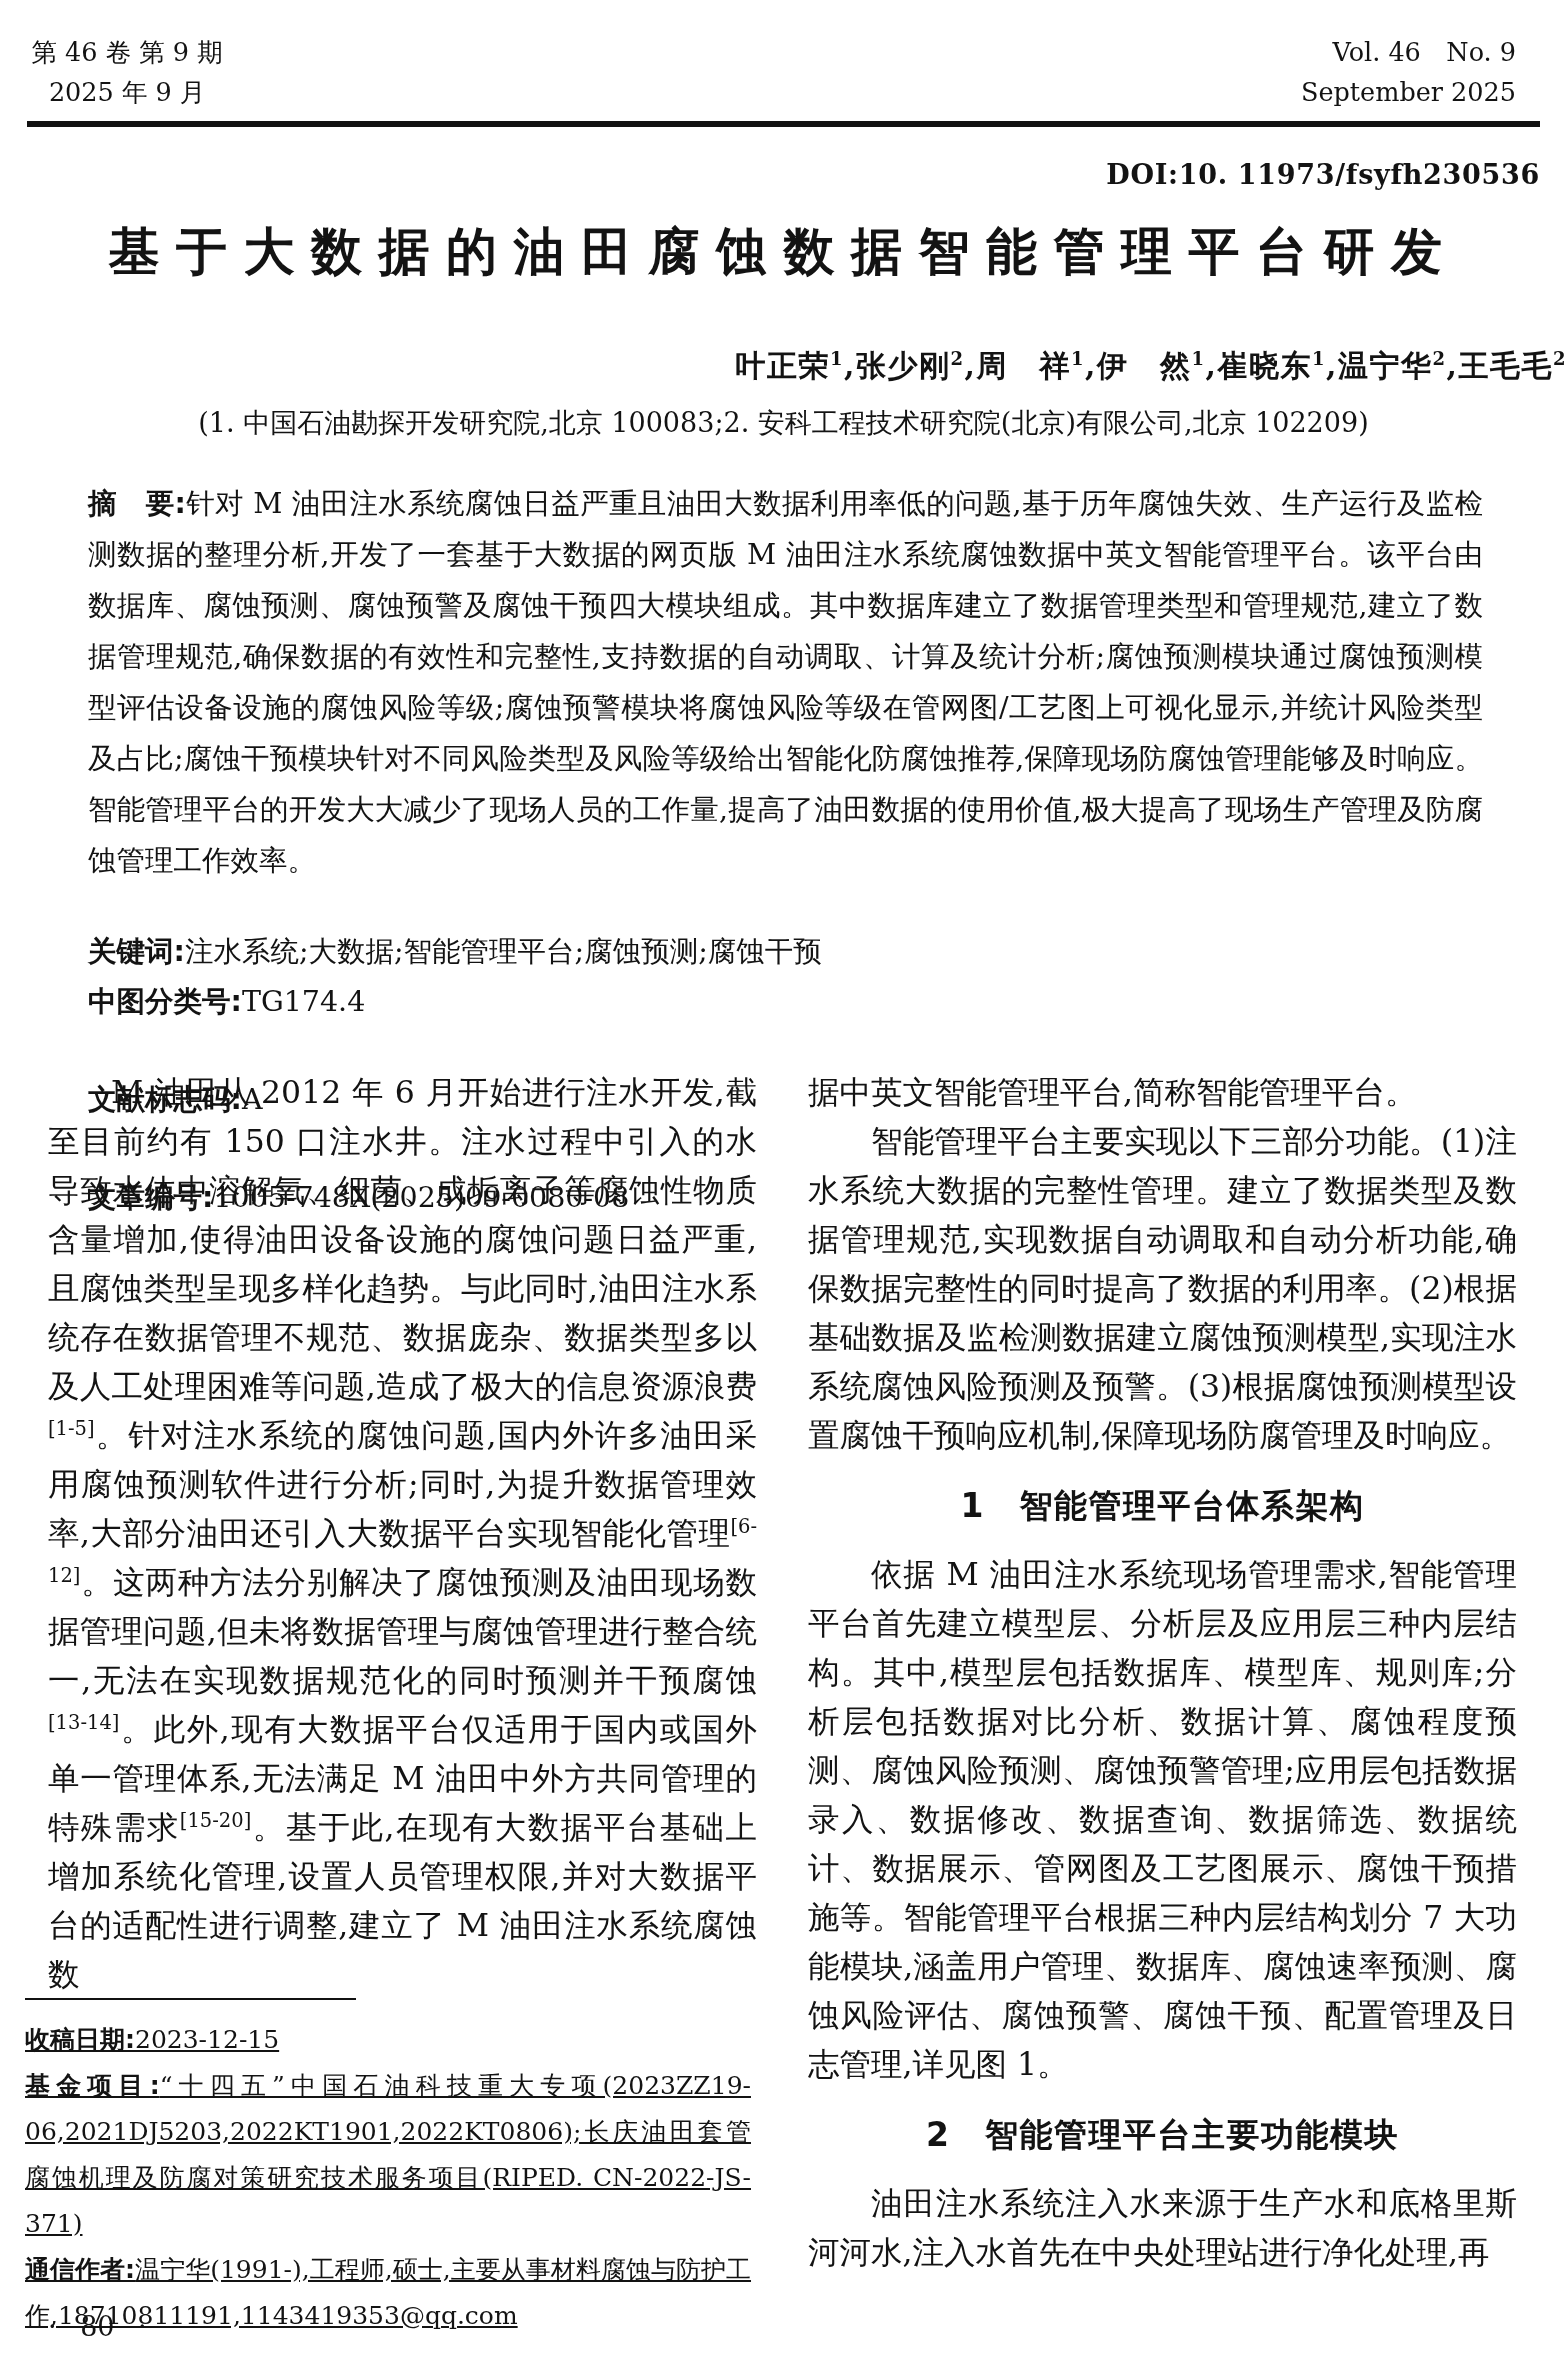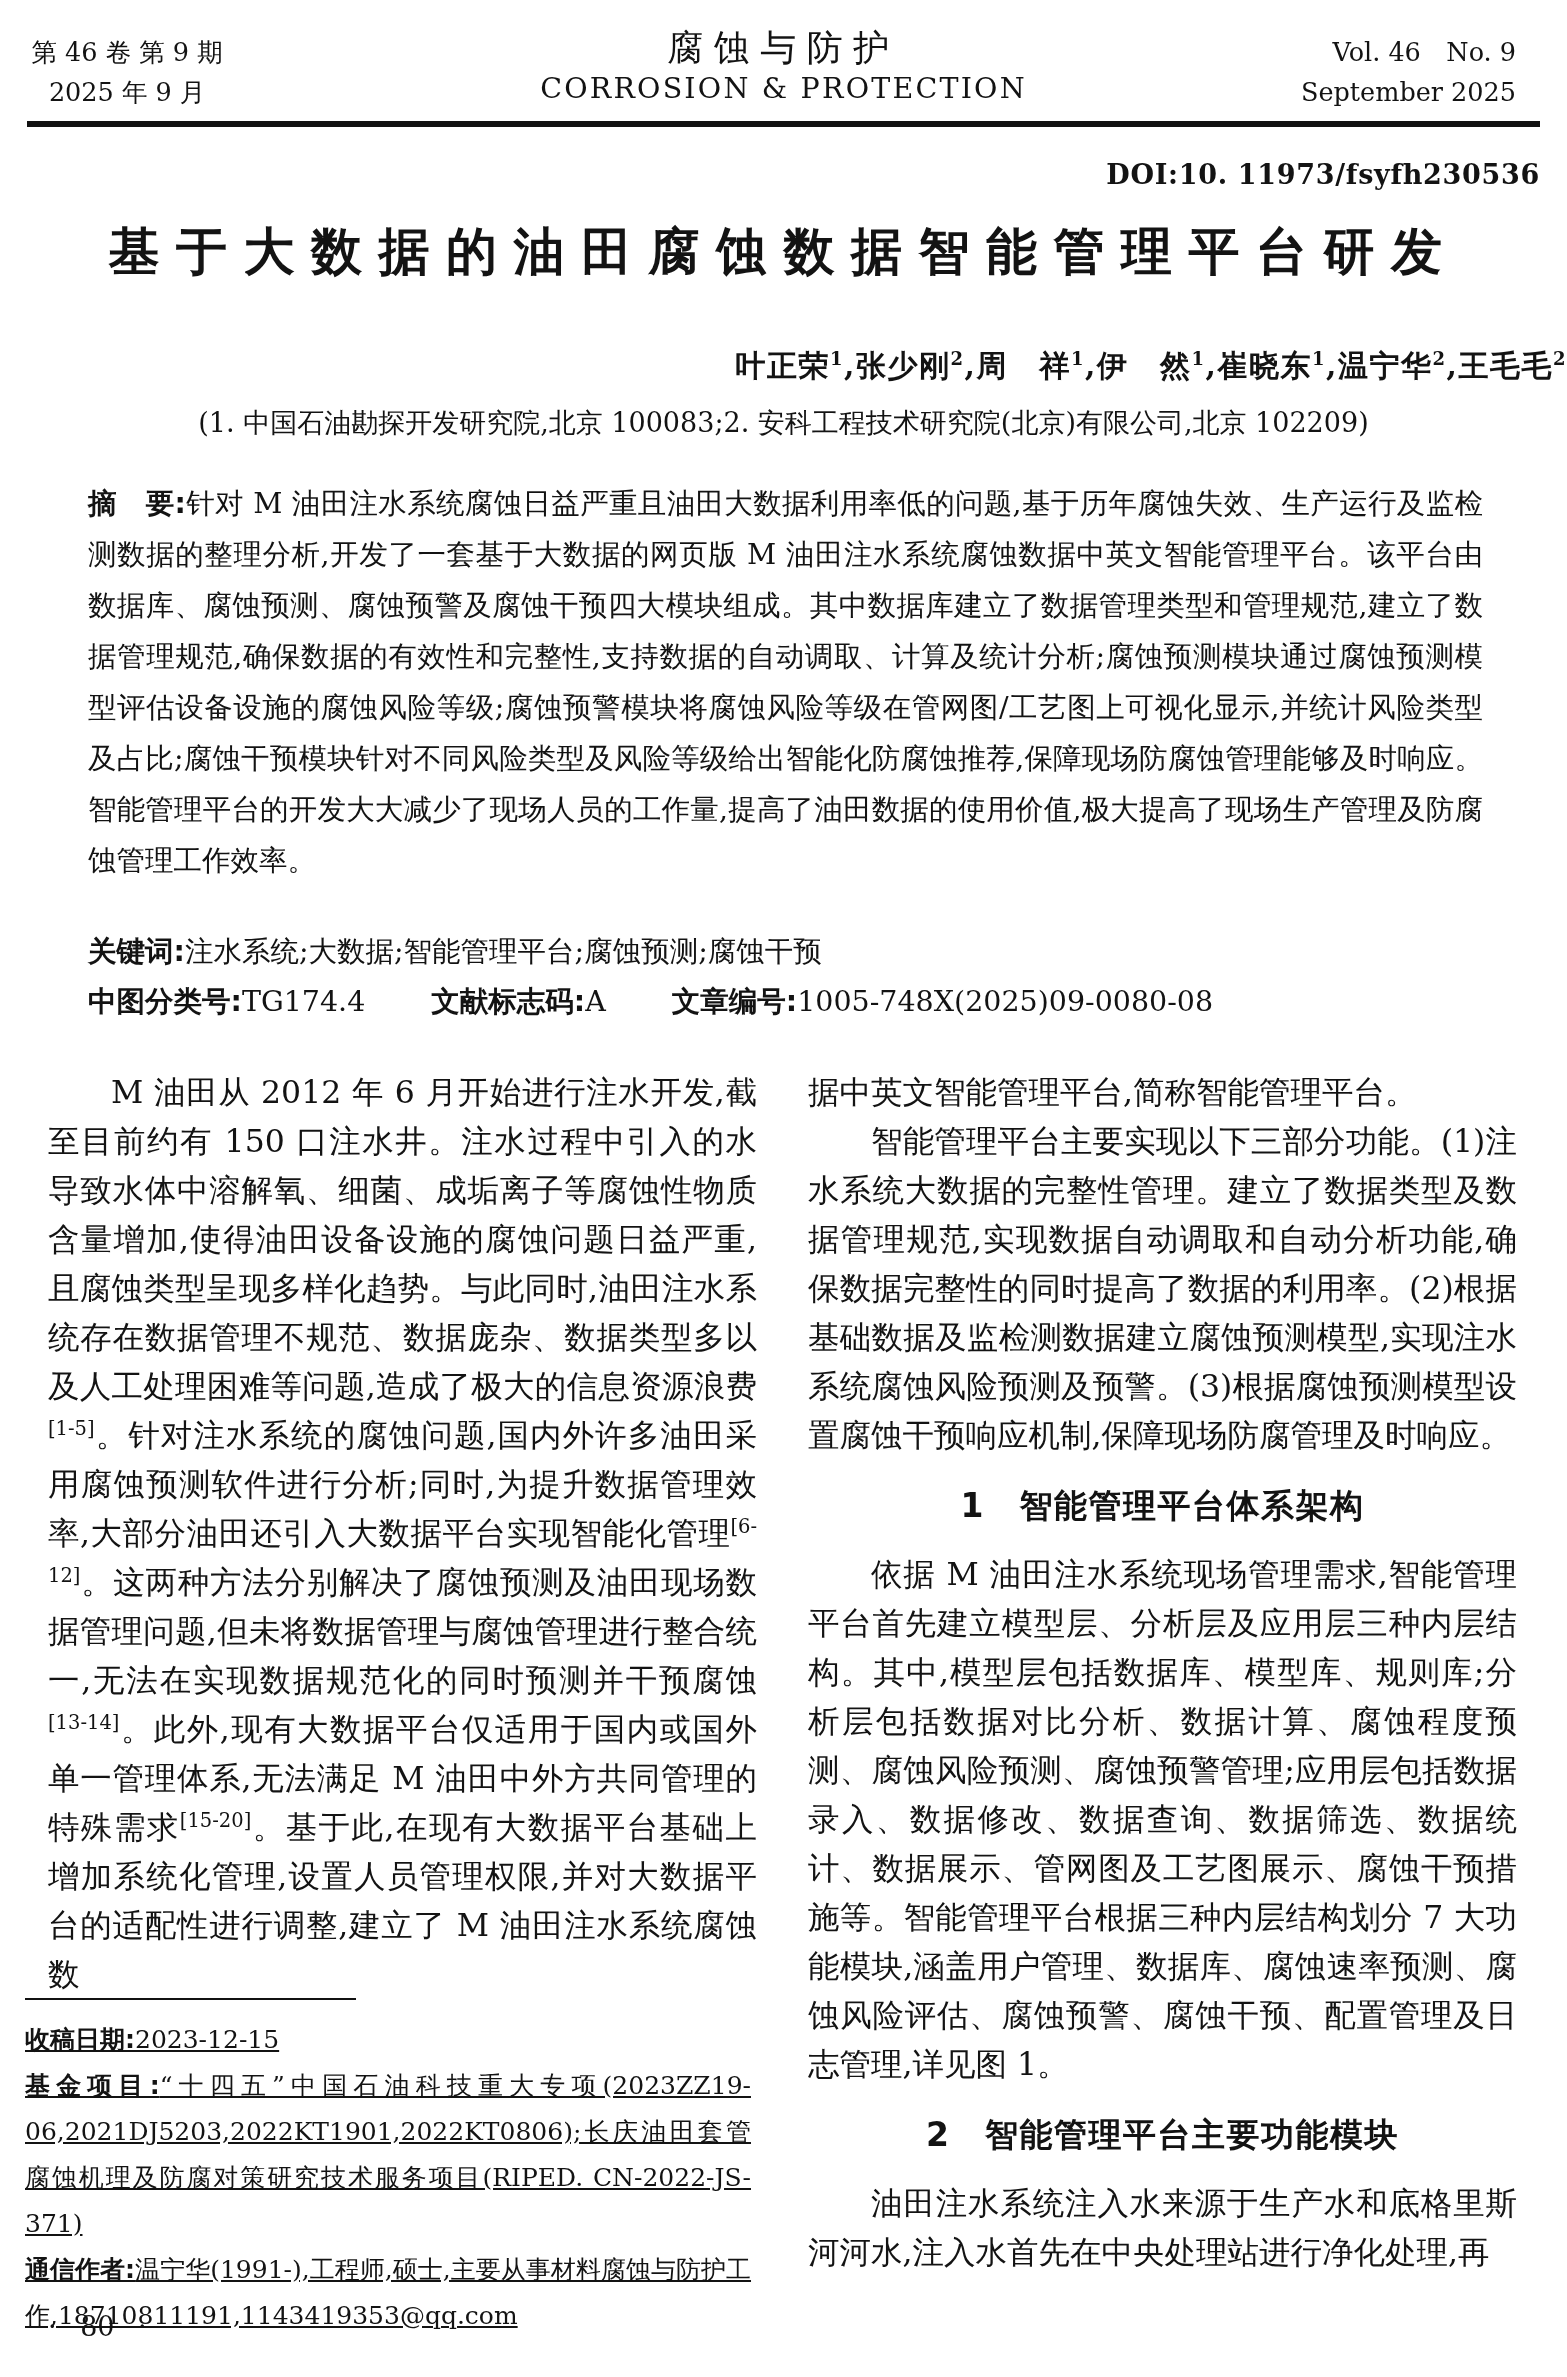--- a/index.html
+++ b/index.html
@@ -28,21 +28,21 @@
     font-size:30px; font-weight:bold; letter-spacing:1.5px;
   }
   .authors sup { font-size:18px; }
   .affiliation { position:absolute; left:0; right:0; top:405px; text-align:center; font-size:27px; }
   
   .abstract {
     position:absolute; left:88px; right:84px; top:478px;
     font-size:28.5px; line-height:51px; text-align:justify; text-justify:inter-ideograph;
   }
   .keywords { position:absolute; left:88px; right:84px; top:928px; font-size:28.5px; line-height:48px; }
-  .clc { position:absolute; left:88px; right:84px; top:978px; font-size:28.5px; line-height:48px; display:flex; gap:66px; }
+  .clc { position:absolute; left:88px; right:84px; top:978px; font-size:28.5px; line-height:48px; display:flex; gap:50px;flex-direction:column; }
   .lbl { font-family:"DejaVu Sans", sans-serif; font-weight:bold; }
   
   .col {
     position:absolute; top:1068px; width:709px;
     font-size:31.5px; line-height:49px; text-align:justify; text-justify:inter-ideograph;
   }
   .col-left  { left:48px; }
   .col-right { left:808px; }
   .col p { margin:0; }
   .col p.indent { text-indent:2em; }
@@ -60,24 +60,20 @@
 </head>
 <body>
 
 <div class="page">
 
   <div class="header-left">
     <div class="l1">第 46 卷 第 9 期</div>
     <div class="l2">2025 年 9 月</div>
   </div>
 
-  <div class="header-center">
-    <div class="journal-cn">腐蚀与防护</div>
-    <div class="journal-en">CORROSION &amp; PROTECTION</div>
-  </div>
 
   <div class="header-right">
     <div>Vol. 46　No. 9</div>
     <div>September 2025</div>
   </div>
 
   <div class="header-rule"></div>
 
   <div class="doi">DOI:10. 11973/fsyfh230536</div>
 

